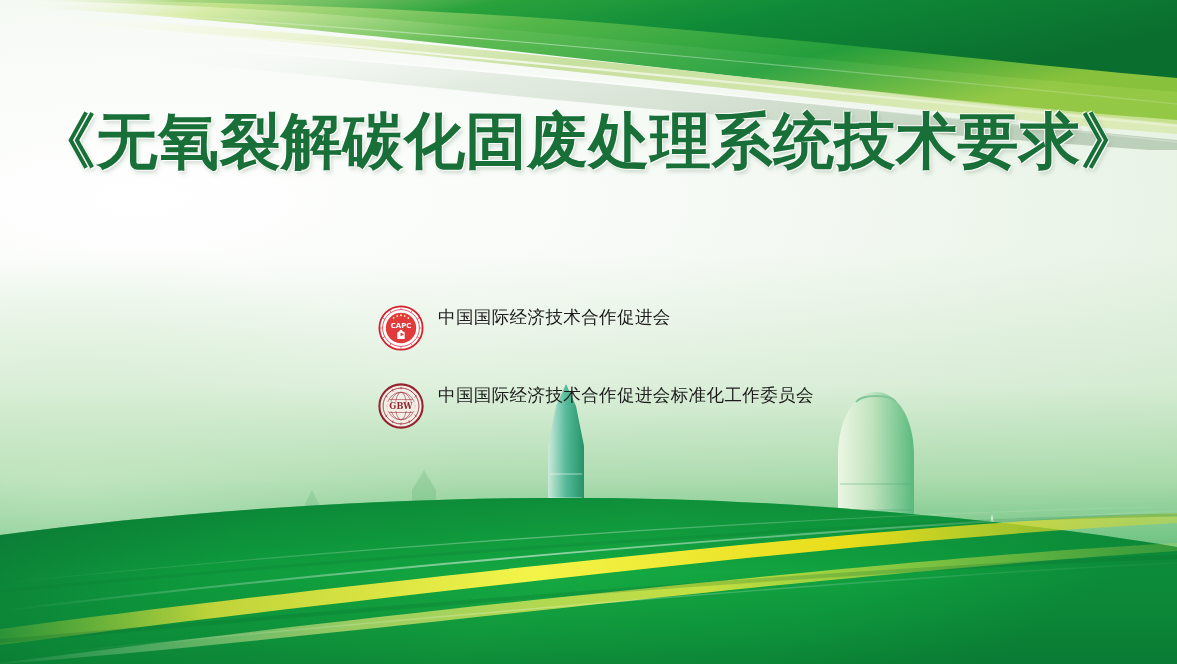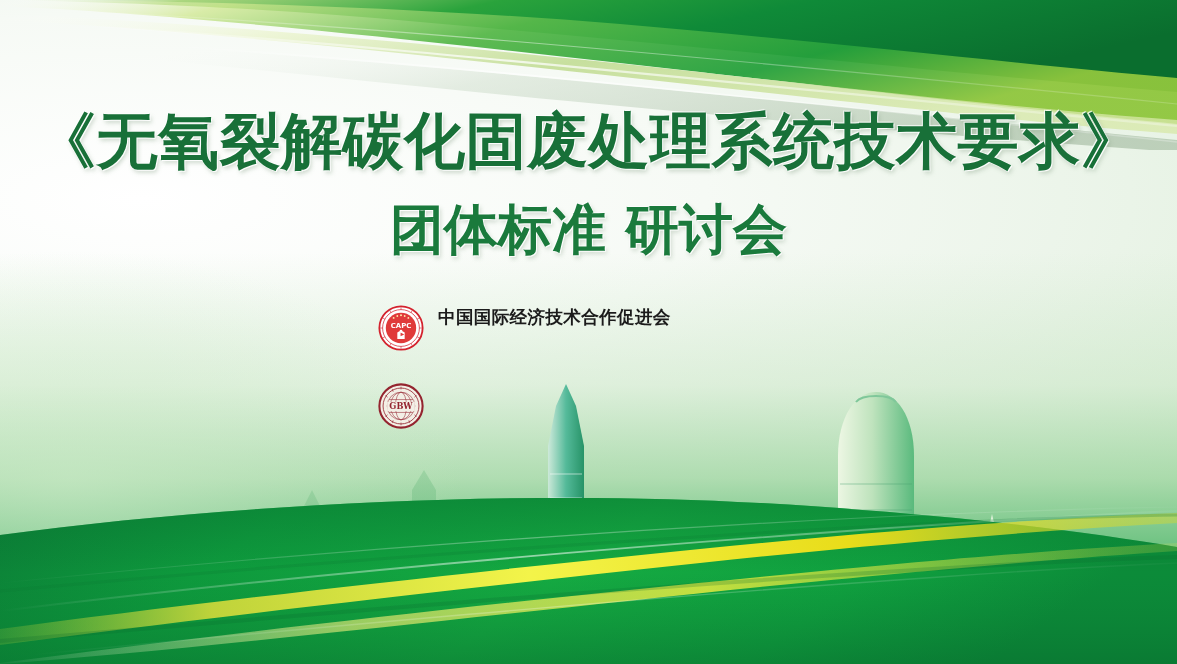--- a/index.html
+++ b/index.html
@@ -72,21 +72,21 @@
       2px 3px 4px rgba(120,150,120,0.32);
     white-space:nowrap;
   }
 
   .org-list{position:absolute;left:378px;top:305px;width:780px;}
   .org-row{display:flex;height:50px;margin-bottom:28px;}
   .org-seal{width:46px;height:46px;flex:0 0 46px;margin-right:14px;}
   .org-seal svg{display:block;}
   .org-label{
     font-family:"DejaVu Sans","Liberation Sans",sans-serif;
-    font-size:17.5px;font-weight:bold;color:#1b1b1b;
+    font-size:17.5px;font-weight:normal;color:#1b1b1b;
     letter-spacing:0.4px;white-space:nowrap;
   }
 </style>
 </head>
 <body>
 
 <div id="slide">
 
   <div class="wash"></div>
   <div class="wash-left"></div>
@@ -317,21 +317,20 @@
 
       <path d="M0,112 C260,88 560,64 900,46 C1020,40 1110,37 1177,36" stroke="#0a7a33" stroke-width="3" fill="none" opacity="0.25"></path>
       <path d="M0,162 C300,136 650,106 1000,86 C1090,81 1140,79 1177,78" stroke="#07682d" stroke-width="4" fill="none" opacity="0.22"></path>
     </svg>
   </div>
 
   <div class="content">
 
     <div class="title">《无氧裂解碳化固废处理系统技术要求》</div>
 
-    <div class="subtitle">团体标准 研讨会</div>
 
     <div class="org-list">
 
       <div class="org-row">
         <span class="org-seal">
           <svg viewBox="0 0 100 100" width="46" height="46">
             <circle cx="50" cy="50" r="47" fill="#ffffff"></circle>
             <circle cx="50" cy="50" r="47" fill="none" stroke="#d4232e" stroke-width="4"></circle>
             <circle cx="50" cy="50" r="40" fill="none" stroke="#d4232e" stroke-width="1.6"></circle>
             <circle cx="50" cy="50" r="33" fill="#e03a3a"></circle>
@@ -395,17 +394,18 @@
                 <path d="M16,27 L21,31"></path>
               <path d="M50,92 L50,86"></path>
                 <path d="M69,87 L67,81"></path>
                 <path d="M84,73 L79,69"></path>
               <path d="M16,73 L21,69"></path>
                 <path d="M31,87 L33,81"></path>
                 <path d="M84,27 L79,31"></path>
             </g>
           </svg>
         </span>
+        <span class="org-label">中国国际经济技术合作促进会标准化工作委员会</span>
       </div>
 
     </div>
   </div>
 </div>
 
 </body></html>

